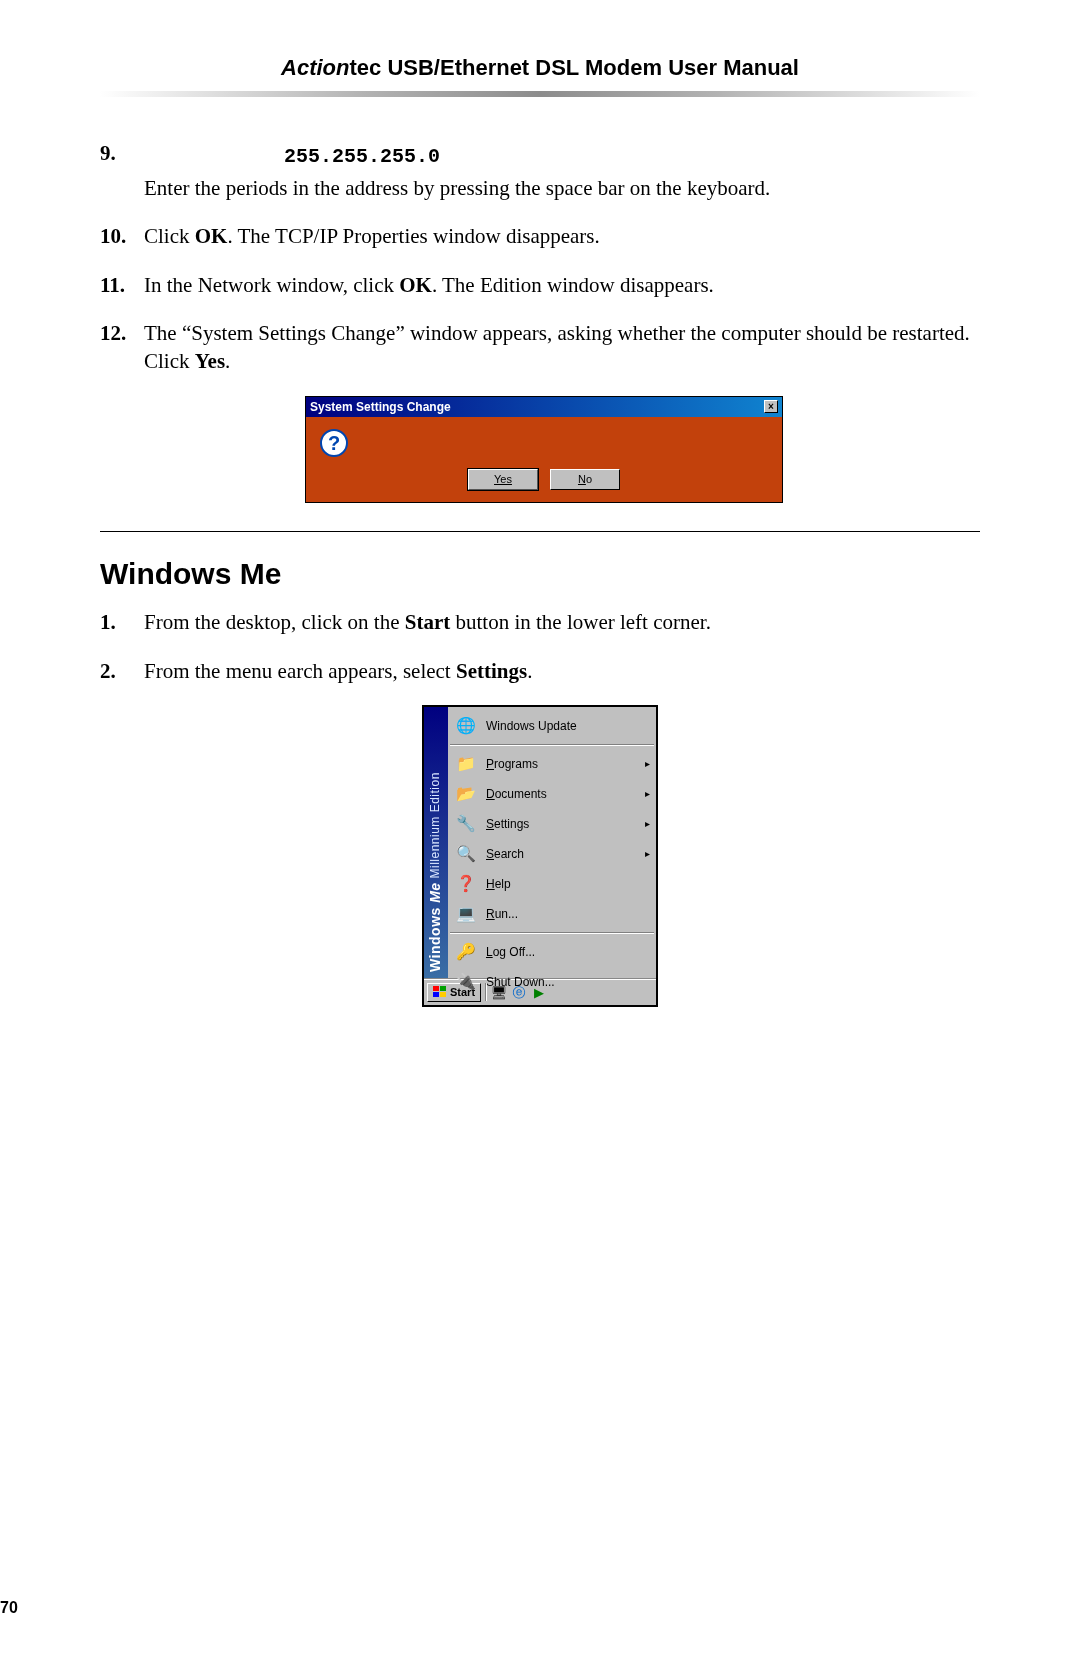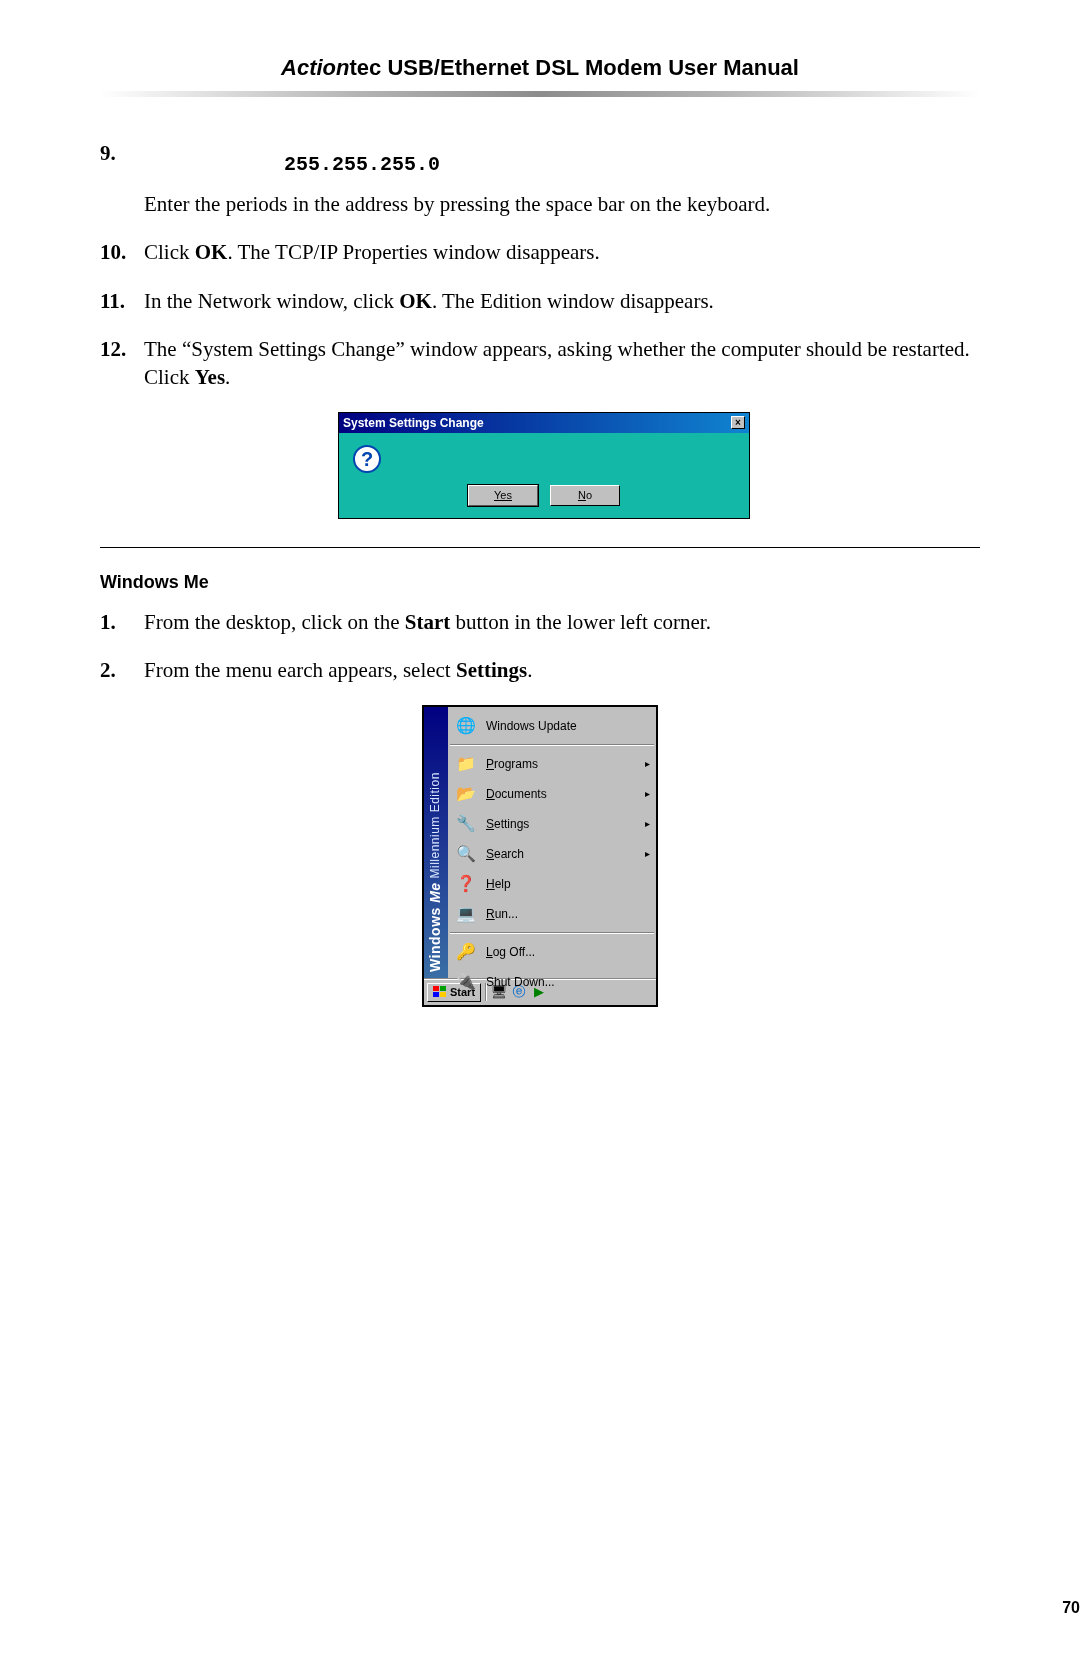--- a/index.html
+++ b/index.html
@@ -44,31 +44,31 @@
     font-weight: bold;
   }
   .step-body { flex: 1; }
   .mono {
     font-family: 'Courier New', monospace;
     font-weight: bold;
     display: block;
     text-align: left;
     padding-left: 140px;
     font-size: 20px;
-    margin: 12px 0;
+    margin: 4px 0;
   }
   b { font-weight: bold; }
   .dialog-wrap {
     display: flex;
     justify-content: center;
     margin: 18px 0 28px 0;
   }
   .dialog {
-    width: 412px;
-    background: #14b8a6;
+    width: 478px;
+    background: #c2410c;
     border: 1px solid #000;
     font-family: 'MS Sans Serif', Arial, sans-serif;
     font-size: 12px;
     margin-left: 8px;
   }
   .dialog-title {
     background: linear-gradient(to right, #000080, #1084d0);
     color: #fff;
     font-weight: bold;
     padding: 2px 4px;
@@ -152,21 +152,21 @@
     font-size: 21px;
   }
   hr.sep {
     border: none;
     border-top: 1.2px solid #000;
     margin: 6px 0 22px 0;
   }
   h2.section {
     font-family: Arial, Helvetica, sans-serif;
     font-weight: bold;
-    font-size: 18px;
+    font-size: 30px;
     margin-bottom: 14px;
   }
   .startmenu-wrap {
     display: flex;
     justify-content: center;
     margin-top: 14px;
   }
   .startmenu {
     width: 236px;
     border: 2px solid #000;
@@ -262,21 +262,21 @@
   .tb-icons {
     display: flex;
     gap: 4px;
     align-items: center;
   }
   .tb-ico { width: 16px; height: 16px; display:flex; align-items:center; justify-content:center; font-size:13px; }
   .page-num {
     position: absolute;
     bottom: 52px;
     left: 0; right: 0;
-    text-align: right;
+    text-align: left;
     font-family: Arial, sans-serif;
     font-weight: bold;
     font-size: 16px;
   }
 </style>
 </head>
 <body>
 
 <div class="page">
 

